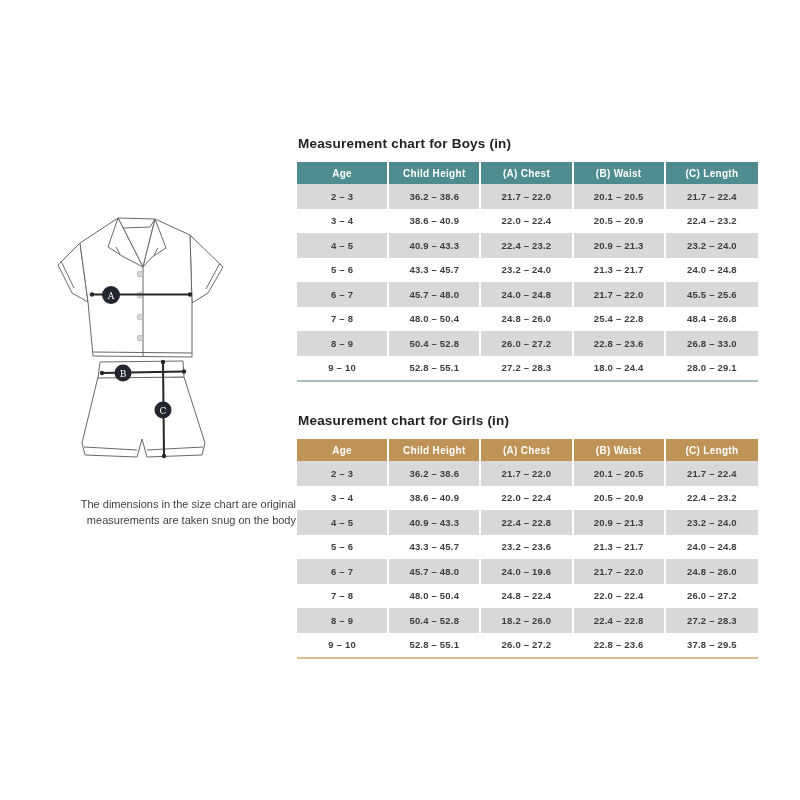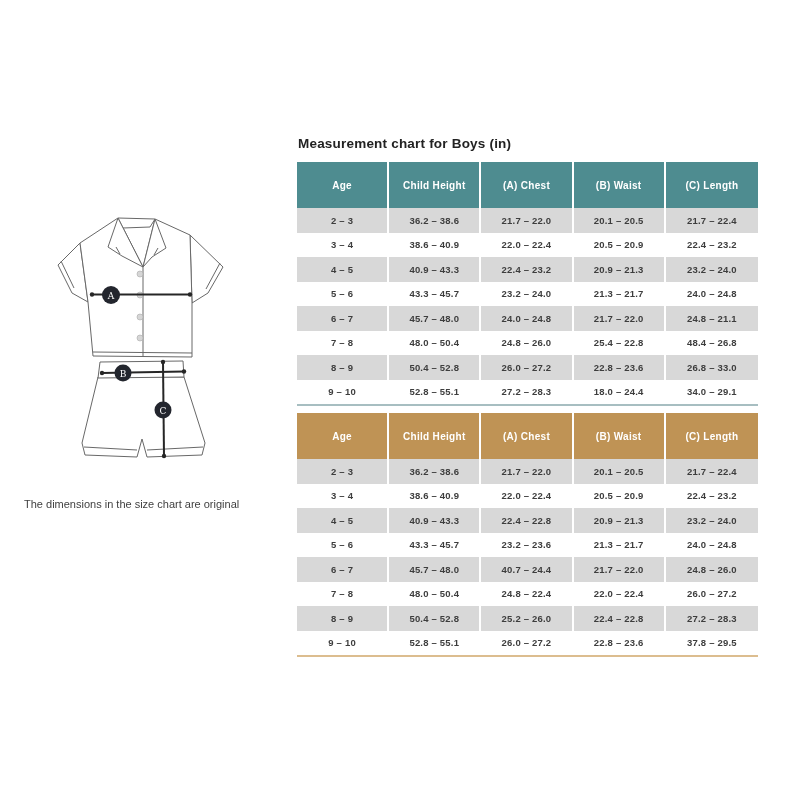--- a/index.html
+++ b/index.html
@@ -3,36 +3,36 @@
 <meta charset="utf-8">
 <style>
   html,body { margin:0; padding:0; background:#fff; }
   #canvas {
     position:relative; width:800px; height:800px; background:#ffffff;
     font-family:"Liberation Sans", sans-serif; overflow:hidden;
   }
   .illustration { position:absolute; left:40px; top:205px; width:250px; height:280px; }
   .caption {
     position:absolute; left:24px; top:496px; width:272px;
-    text-align:left; font-size:11px; line-height:16px; color:#3f3f3f;
+    text-align:right; font-size:11px; line-height:16px; color:#3f3f3f;
   }
   .section { position:absolute; left:297px; width:461px; }
   .section-boys { top:136px; }
   .section-girls { top:413px; }
   .section-title {
     margin:0 0 11px 1px; font-size:13.5px; font-weight:700; color:#222;
     letter-spacing:0.2px;
   }
   table.size-table {
     width:461px; border-collapse:separate; border-spacing:0;
     table-layout:fixed; border-bottom:2px solid var(--accent);
   }
   table.size-table th {
     background:var(--hdr); color:#ffffff; font-size:10px; font-weight:700;
-    height:22px; text-align:center; letter-spacing:0.3px; padding:12px;
+    height:22px; text-align:center; letter-spacing:0.3px; padding:0;
   }
   table.size-table td {
     font-size:9.5px; font-weight:700; color:#3d3d3d; text-align:center;
     height:24.5px; padding:0; letter-spacing:0.2px; background:#ffffff;
   }
   table.size-table th:not(:last-child),
   table.size-table td:not(:last-child) { border-right:2px solid #ffffff; }
   table.size-table tbody tr:nth-child(odd) td { background:#d8d8d8; }
   .garment { stroke:#686868; stroke-width:1; fill:#ffffff; stroke-linejoin:round; }
   .garment-line { stroke:#686868; stroke-width:1; fill:none; stroke-linejoin:round; }
@@ -107,20 +107,21 @@
       <line class="measure" x1="123" y1="157" x2="124" y2="251"></line>
       <circle class="measure-dot" cx="123" cy="157" r="2.2"></circle>
       <circle class="measure-dot" cx="124" cy="251" r="2.2"></circle>
       <circle class="badge" cx="123" cy="205" r="8.5"></circle>
       <text class="badge-letter" x="123" y="206">C</text>
     </g>
   </svg>
 
   <div class="caption">
     <div>The dimensions in the size chart are original</div>
+    <div>measurements are taken snug on the body</div>
   </div>
 
   <div class="section section-boys">
     <h3 class="section-title">Measurement chart for Boys (in)</h3>
     <table class="size-table" style="--hdr: #4e8c90; --accent: #a7bec1;">
       <thead>
           <tr>
             <th>Age</th>
             <th>Child Height</th>
             <th>(A) Chest</th>
@@ -155,48 +156,49 @@
             <td>43.3 – 45.7</td>
             <td>23.2 – 24.0</td>
             <td>21.3 – 21.7</td>
             <td>24.0 – 24.8</td>
           </tr>
           <tr>
             <td>6 – 7</td>
             <td>45.7 – 48.0</td>
             <td>24.0 – 24.8</td>
             <td>21.7 – 22.0</td>
-            <td>24.8 – 21.1</td>
+            <td>45.5 – 25.6</td>
           </tr>
           <tr>
             <td>7 – 8</td>
             <td>48.0 – 50.4</td>
             <td>24.8 – 26.0</td>
             <td>25.4 – 22.8</td>
             <td>48.4 – 26.8</td>
           </tr>
           <tr>
             <td>8 – 9</td>
             <td>50.4 – 52.8</td>
             <td>26.0 – 27.2</td>
             <td>22.8 – 23.6</td>
             <td>26.8 – 33.0</td>
           </tr>
           <tr>
             <td>9 – 10</td>
             <td>52.8 – 55.1</td>
             <td>27.2 – 28.3</td>
             <td>18.0 – 24.4</td>
-            <td>34.0 – 29.1</td>
+            <td>28.0 – 29.1</td>
           </tr>
         </tbody>
     </table>
   </div>
 
   <div class="section section-girls">
+    <h3 class="section-title">Measurement chart for Girls (in)</h3>
     <table class="size-table" style="--hdr: #bf9355; --accent: #dcbd8f;">
       <thead>
           <tr>
             <th>Age</th>
             <th>Child Height</th>
             <th>(A) Chest</th>
             <th>(B) Waist</th>
             <th>(C) Length</th>
           </tr>
         </thead>
@@ -225,35 +227,35 @@
           <tr>
             <td>5 – 6</td>
             <td>43.3 – 45.7</td>
             <td>23.2 – 23.6</td>
             <td>21.3 – 21.7</td>
             <td>24.0 – 24.8</td>
           </tr>
           <tr>
             <td>6 – 7</td>
             <td>45.7 – 48.0</td>
-            <td>40.7 – 24.4</td>
+            <td>24.0 – 19.6</td>
             <td>21.7 – 22.0</td>
             <td>24.8 – 26.0</td>
           </tr>
           <tr>
             <td>7 – 8</td>
             <td>48.0 – 50.4</td>
             <td>24.8 – 22.4</td>
             <td>22.0 – 22.4</td>
             <td>26.0 – 27.2</td>
           </tr>
           <tr>
             <td>8 – 9</td>
             <td>50.4 – 52.8</td>
-            <td>25.2 – 26.0</td>
+            <td>18.2 – 26.0</td>
             <td>22.4 – 22.8</td>
             <td>27.2 – 28.3</td>
           </tr>
           <tr>
             <td>9 – 10</td>
             <td>52.8 – 55.1</td>
             <td>26.0 – 27.2</td>
             <td>22.8 – 23.6</td>
             <td>37.8 – 29.5</td>
           </tr>

